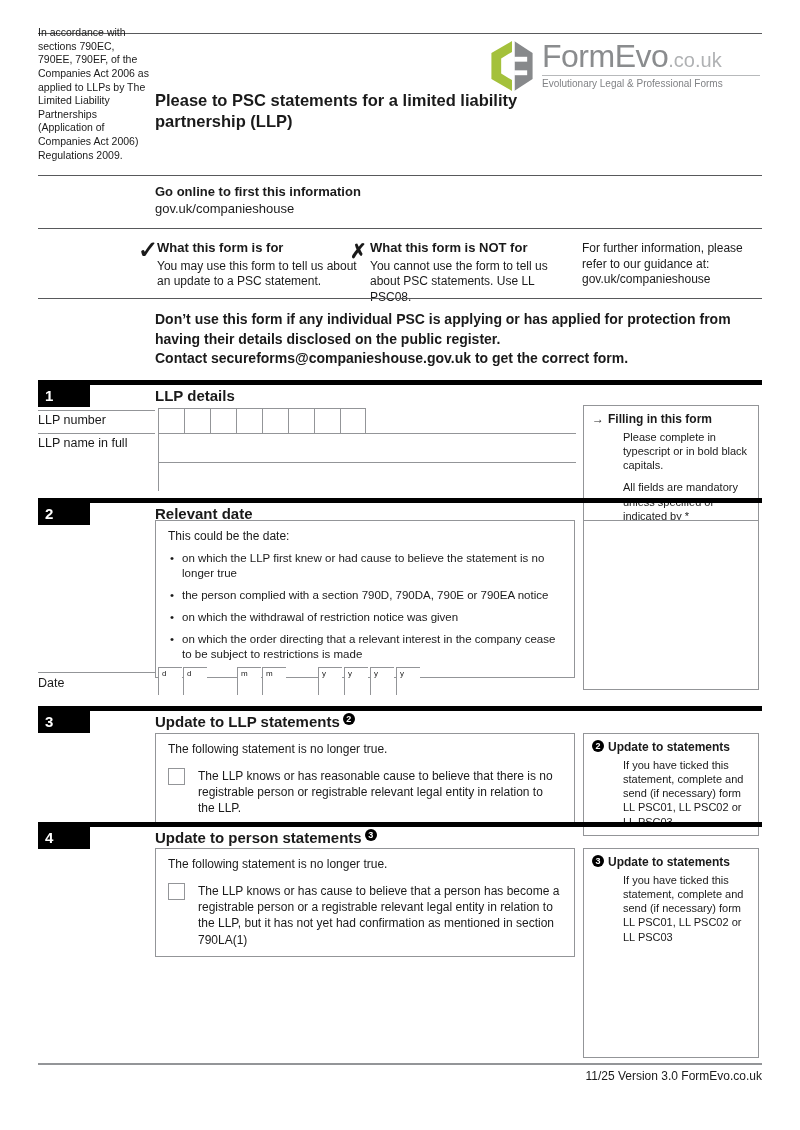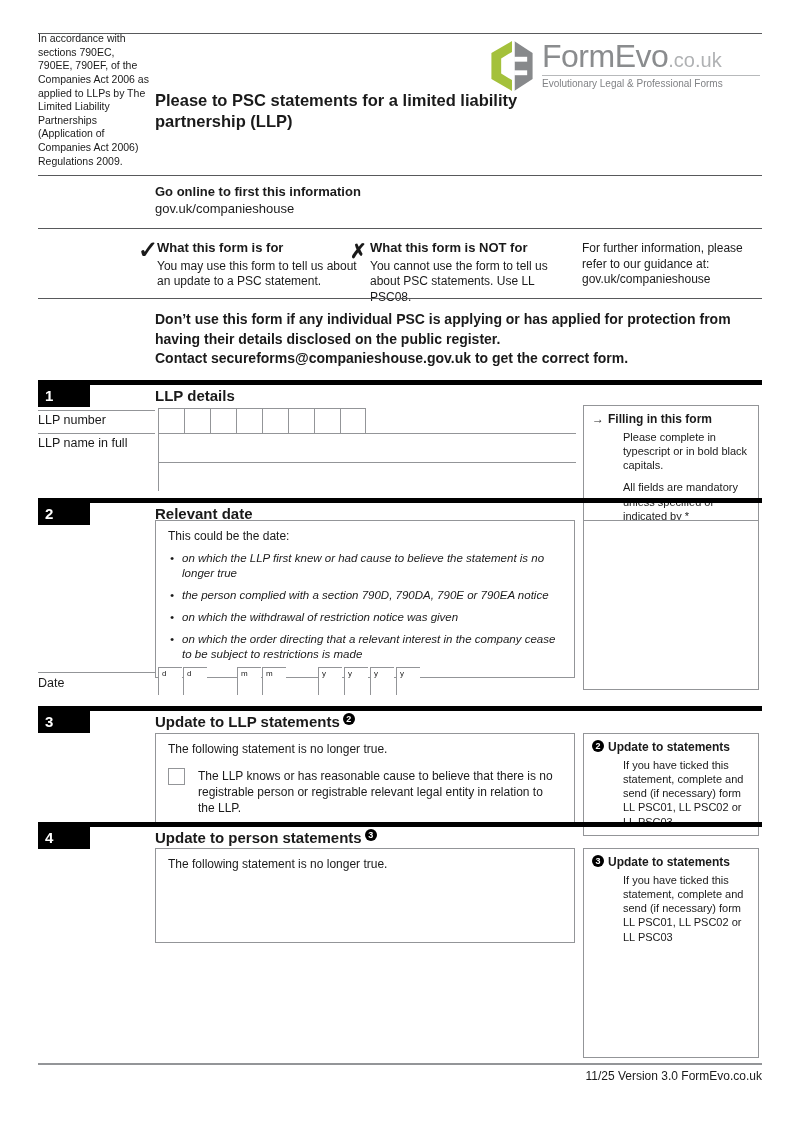--- a/index.html
+++ b/index.html
@@ -21,30 +21,30 @@
   .inputrow { position:absolute; border-top:1px solid #939598; border-left:1px solid #939598; background:#fff; }
   .box { position:absolute; border:1px solid #939598; box-sizing:border-box; background:#fff; }
   .note { padding:6px 8px; font-size:11px; line-height:1.3; }
   .note-head { display:flex; gap:4px; align-items:flex-start; font-weight:bold; font-size:12px; }
   .note-body { margin-left:31px; margin-top:2px; font-size:11px; line-height:1.3; }
   .circ { display:inline-block; width:12px; height:12px; border-radius:50%; background:#000; color:#fff;
           font-size:9px; font-weight:bold; text-align:center; line-height:12px; flex:none; }
   .sup { vertical-align:5px; margin-left:3px; }
   .arrowglyph { font-size:12px; font-weight:bold; flex:none; }
   .introtext { font-size:12px; }
-  .bullets { margin-top:8px;font-style:italic; }
+  .bullets { margin-top:8px; }
   .bullets > div { display:flex; margin-bottom:7px; font-size:11.5px; line-height:1.3; }
   .bullets > div::before { content:"\2022"; margin:0 8px 0 2px; }
   .chkrow { display:flex; margin-top:12px; }
   .chk { width:15px; height:15px; border:1px solid #939598; flex:none; margin-right:13px; background:#fff; }
   .chktext { font-size:12px; line-height:1.35; }
   .pcol { position:absolute; font-size:12px; line-height:1.3; }
   .phead { font-weight:bold; font-size:13px; margin-bottom:2px; }
   .picon { position:absolute; font-weight:bold; }
-  .actnote { position:absolute; left:38px; top:32px; width:112px; font-size:10.5px; line-height:1.3; }
+  .actnote { position:absolute; left:38px; top:26px; width:112px; font-size:10.5px; line-height:1.3; }
   .formcode { position:absolute; left:153px; top:42px; font-size:40px; line-height:1; }
   .formtitle { position:absolute; left:155px; top:90px; width:425px; font-size:16.5px; font-weight:bold; line-height:1.3; }
   .logo { position:absolute; left:488px; top:40px; width:272px; display:flex; gap:6px; align-items:flex-start; }
   .logotext { flex:1; }
   .brand { font-size:32px; color:#8a8c8e; letter-spacing:-0.5px; line-height:1; }
   .suffix { font-size:20px; color:#b0b2b4; }
   .tagline { font-size:10px; color:#808285; border-top:1px solid #b7b9bb; margin-top:3px; padding-top:2px; white-space:nowrap; }
   .gobold { font-weight:bold; font-size:13px; }
   .gourl { font-size:13px; margin-top:2px; }
   .warn { position:absolute; left:155px; top:310px; width:612px; font-weight:bold; font-size:14px; line-height:1.4; }
@@ -196,20 +196,24 @@
   </div>
 
   <div class="bar" style="left:38px; top:822px; width:724px;"></div>
   <div class="secnum" style="left:38px; top:827px;">4</div>
   <div class="sectitle" style="left:155px; top:829px;">
     <span>Update to person statements</span><span class="circ sup">3</span>
   </div>
 
   <div class="box" style="left:155px; top:848px; width:420px; min-height:95px; padding:8px 12px;">
     <div class="introtext">The following statement is no longer true.</div>
+    <div class="chkrow">
+      <div class="chk"></div>
+      <div class="chktext">The LLP knows or has cause to believe that a person has become a registrable person or a registrable relevant legal entity in relation to the LLP, but it has not yet had confirmation as mentioned in section 790LA(1)</div>
+    </div>
   </div>
   <div class="box note" style="left:583px; top:848px; width:176px; height:210px;">
     <div class="note-head">
       <span class="circ">3</span>
       <span>Update to statements</span>
     </div>
     <div class="note-body">If you have ticked this statement, complete and send (if necessary) form LL PSC01, LL PSC02 or LL PSC03</div>
   </div>
 
   <div class="grayrule" style="left:38px; top:1063px; width:724px; height:2px;"></div>

